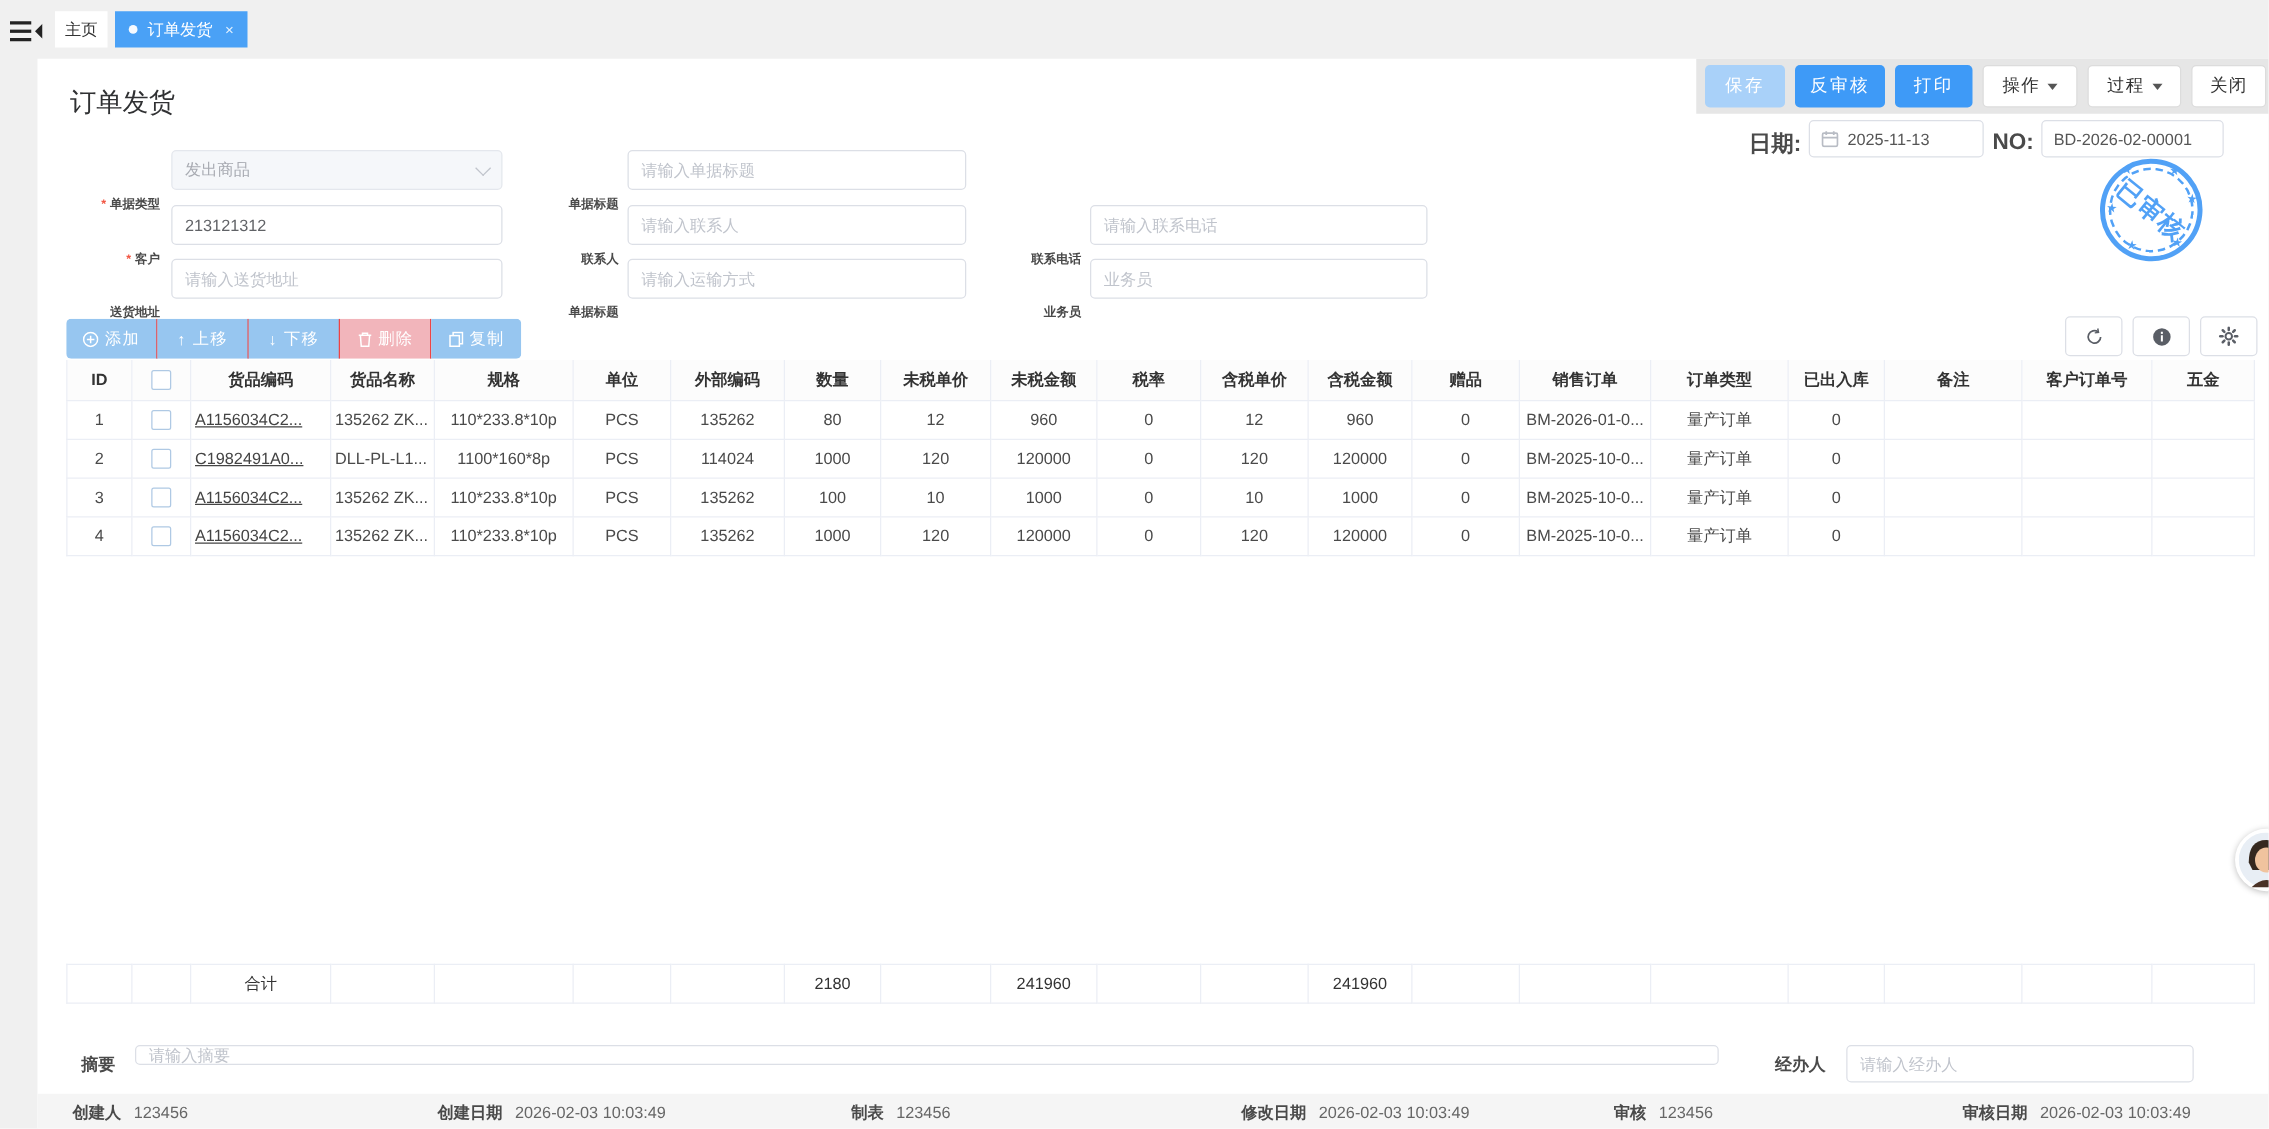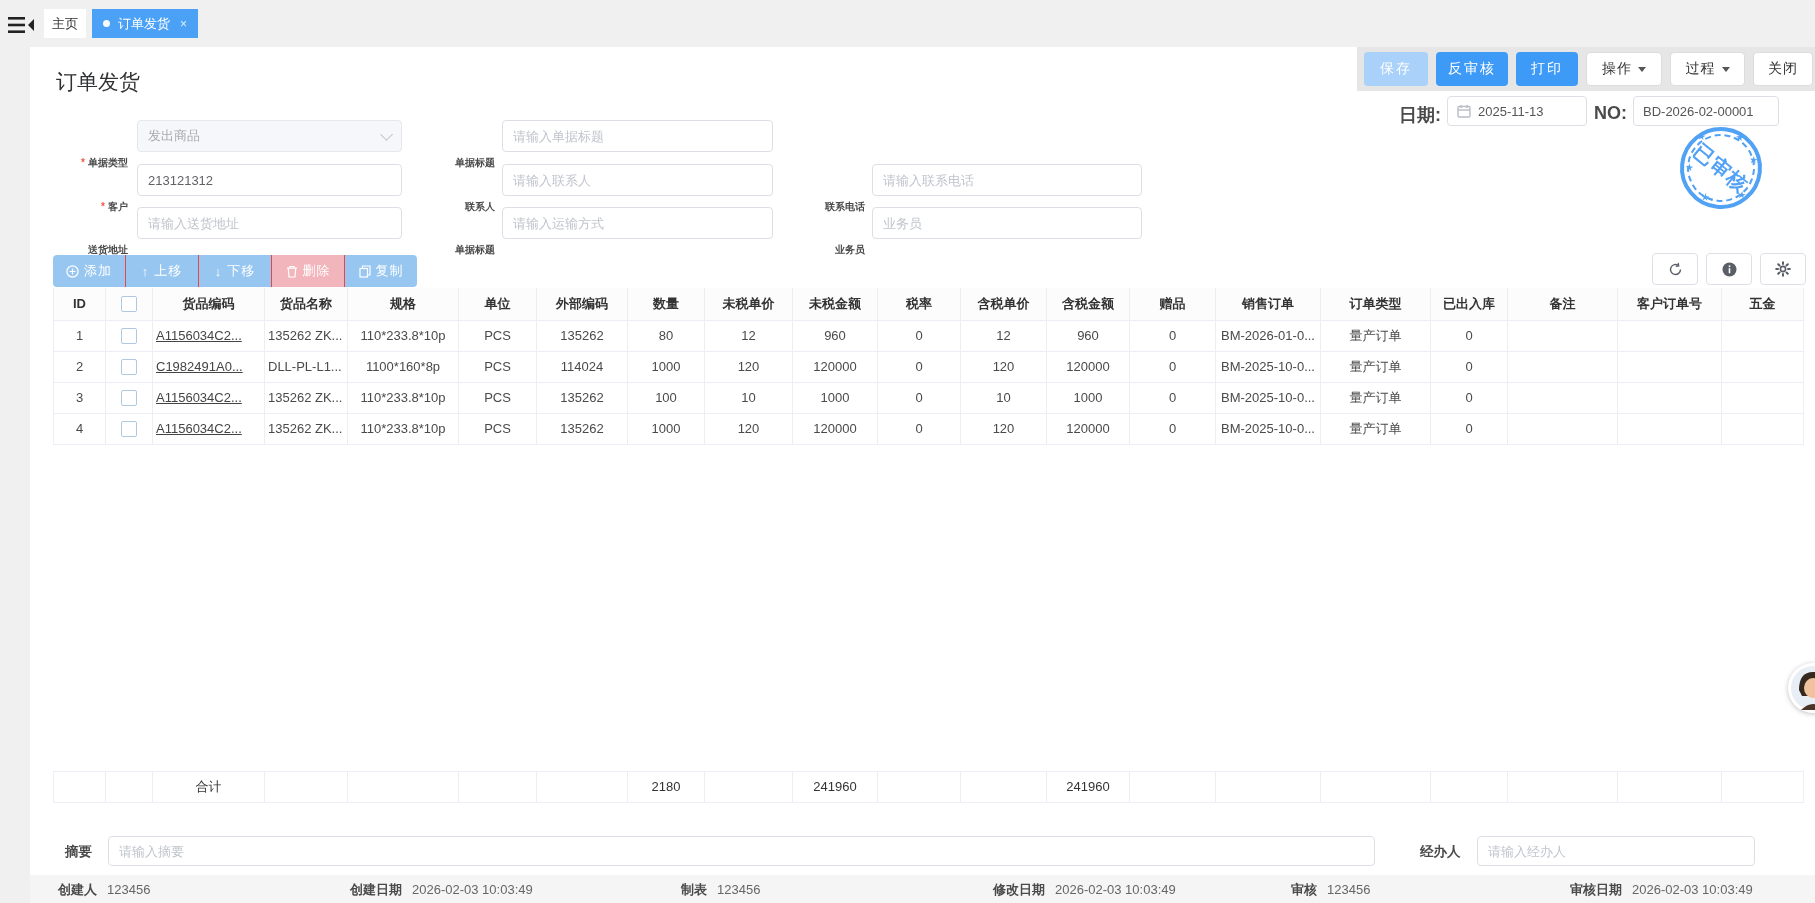--- a/index.html
+++ b/index.html
@@ -409,21 +409,21 @@
             <td></td>
             <td></td>
             <td></td>
             <td></td>
           </tr>
         </tbody>
     </table>
   </div>
 
   <div class="sum-label" style="left:65px;top:843px;position:absolute;">摘要</div>
-  <input class="inp" style="left: 108px; top: 836px; width: 1267px; height: 30px;" placeholder="请输入摘要">
+  <input class="inp" style="left: 108px; top: 836px; width: 1267px; height: 16px;" placeholder="请输入摘要">
   <div class="sum-label" style="left:1420px;top:843px;position:absolute;">经办人</div>
   <input class="inp" style="left: 1477px; top: 836px; width: 278px; height: 30px;" placeholder="请输入经办人">
 
   <div class="statusbar">
     <div class="sb-item sb0"><b>创建人</b><span>123456</span></div>
     <div class="sb-item sb1"><b>创建日期</b><span>2026-02-03 10:03:49</span></div>
     <div class="sb-item sb2"><b>制表</b><span>123456</span></div>
     <div class="sb-item sb3"><b>修改日期</b><span>2026-02-03 10:03:49</span></div>
     <div class="sb-item sb4"><b>审核</b><span>123456</span></div>
     <div class="sb-item sb5"><b>审核日期</b><span>2026-02-03 10:03:49</span></div>

